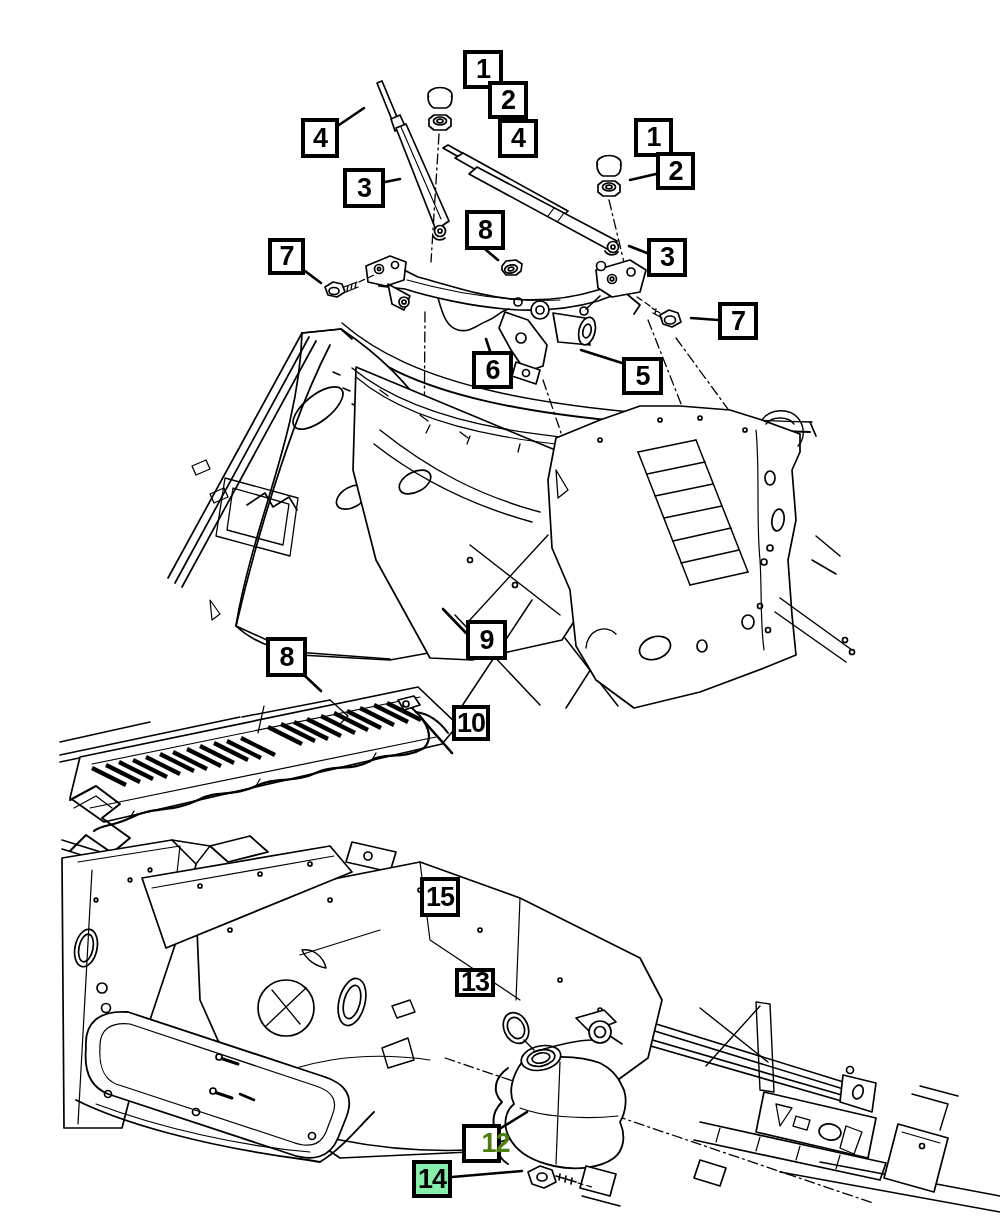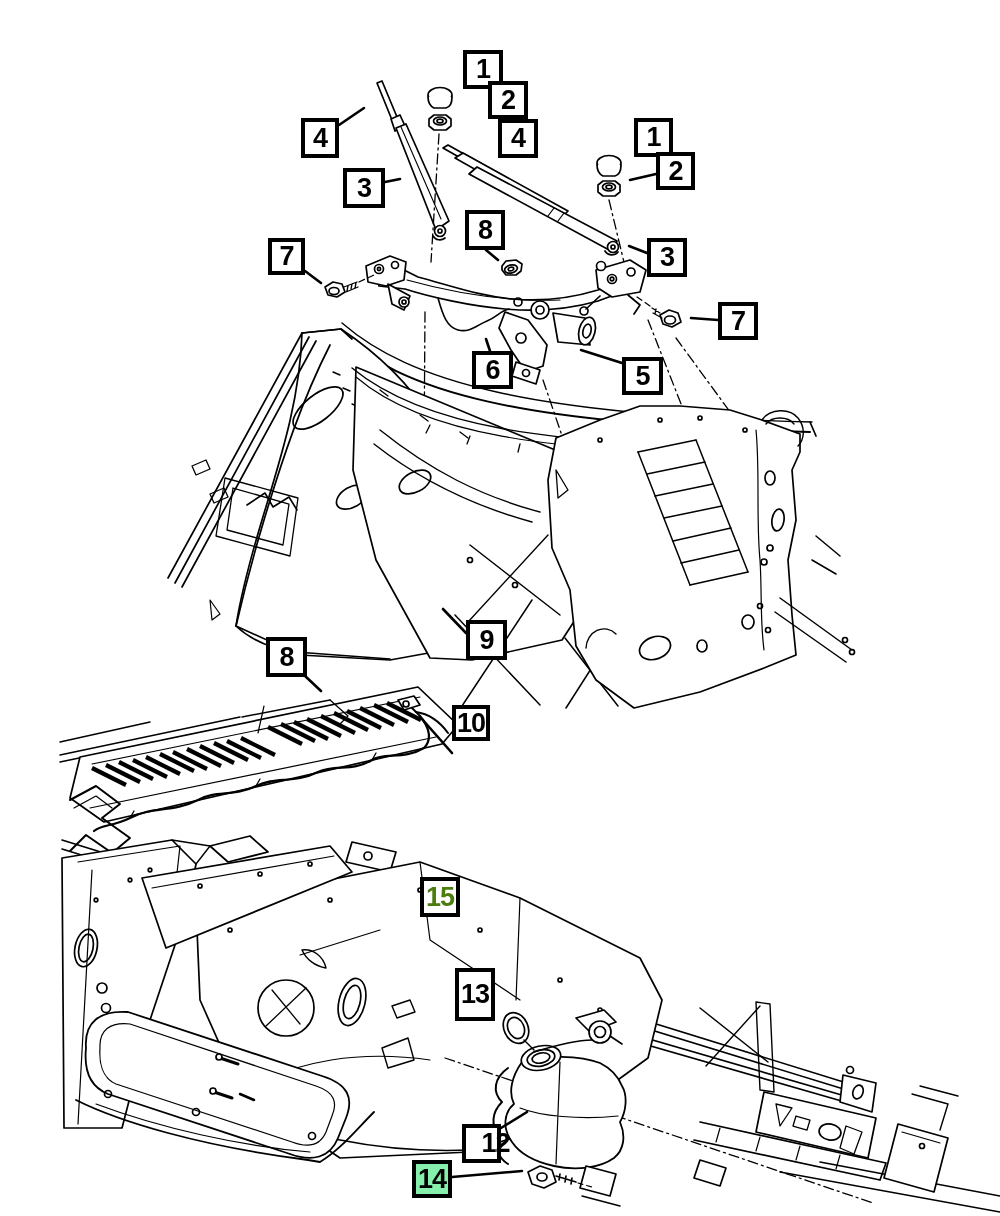--- a/index.html
+++ b/index.html
@@ -398,26 +398,26 @@
       <div class="callout" style="left: 466px; top: 620px; width: 41px; height: 40px; border-color: rgb(0, 0, 0); background: rgb(255, 255, 255);">
         <span style="color: rgb(0, 0, 0);">9</span>
       </div>
       <div class="callout" style="left: 266px; top: 637px; width: 41px; height: 40px; border-color: rgb(0, 0, 0); background: rgb(255, 255, 255);">
         <span style="color: rgb(0, 0, 0);">8</span>
       </div>
       <div class="callout" style="left: 452px; top: 705px; width: 38px; height: 36px; border-color: rgb(0, 0, 0); background: rgb(255, 255, 255);">
         <span style="color: rgb(0, 0, 0);">10</span>
       </div>
       <div class="callout" style="left: 420px; top: 877px; width: 40px; height: 40px; border-color: rgb(0, 0, 0); background: rgb(255, 255, 255);">
-        <span style="color: #4d7c0f;">15</span>
-      </div>
-      <div class="callout" style="left: 455px; top: 968px; width: 40px; height: 53px; border-color: rgb(0, 0, 0); background: rgb(255, 255, 255);">
+        <span style="color: #000000;">15</span>
+      </div>
+      <div class="callout" style="left: 455px; top: 968px; width: 40px; height: 29px; border-color: rgb(0, 0, 0); background: rgb(255, 255, 255);">
         <span style="color: rgb(0, 0, 0);">13</span>
       </div>
       <div class="callout" style="left: 462px; top: 1124px; width: 39px; height: 39px; border-color: rgb(0, 0, 0); background: rgb(255, 255, 255);">
-        <span style="color: #000000; margin-left: 28px;">12</span>
+        <span style="color: #4d7c0f; margin-left: 28px;">12</span>
       </div>
       <div class="callout" style="left: 412px; top: 1160px; width: 40px; height: 38px; border-color: rgb(0, 0, 0); background: #86efac;">
         <span style="color: rgb(0, 0, 0);">14</span>
       </div>
     </div>
 
 </div>
 
 </body></html>

